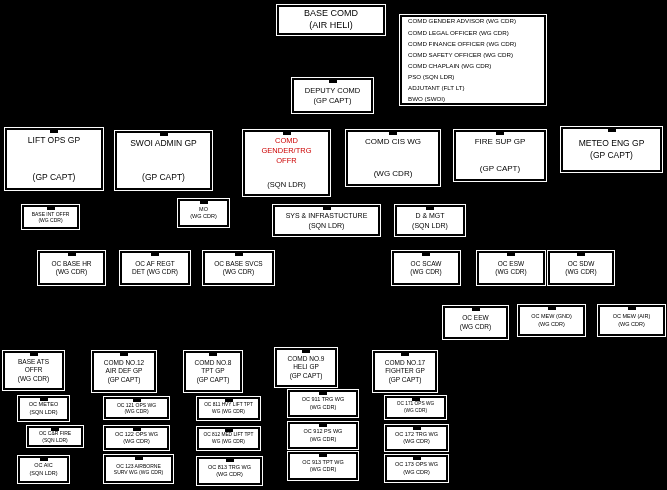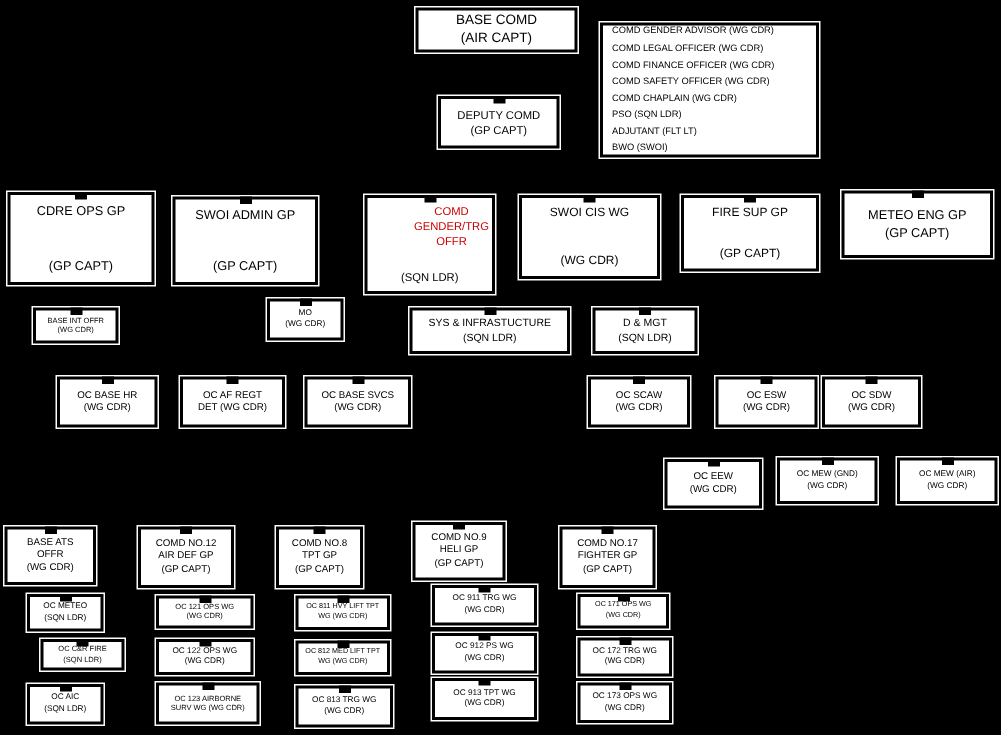--- a/index.html
+++ b/index.html
@@ -30,60 +30,60 @@
   .grp{display:flex;flex-direction:column;align-items:center;line-height:1.3;}
   .red{color:#cc0000;}
   .staff-line{line-height:1.8;}
   .ln{width:100%;}
 </style>
 </head>
 <body>
 
 <div class="box" style="left:277px;top:5px;width:108px;height:30px;font-size:9px;">
   <div class="ln">BASE COMD</div>
-  <div class="ln">(AIR CAPT)</div>
+  <div class="ln">(AIR HELI)</div>
 </div>
 
 <div class="box left" style="left:400px;top:15px;width:146px;height:90px;font-size:6.2px;">
   <div class="ln staff-line">COMD GENDER ADVISOR (WG CDR)</div>
   <div class="ln staff-line">COMD LEGAL OFFICER (WG CDR)</div>
   <div class="ln staff-line">COMD FINANCE OFFICER (WG CDR)</div>
   <div class="ln staff-line">COMD SAFETY OFFICER (WG CDR)</div>
   <div class="ln staff-line">COMD CHAPLAIN (WG CDR)</div>
   <div class="ln staff-line">PSO (SQN LDR)</div>
   <div class="ln staff-line">ADJUTANT (FLT LT)</div>
   <div class="ln staff-line">BWO (SWOI)</div>
 </div>
 
-<div class="box notch" style="left:292px;top:64px;width:81px;height:35px;font-size:7.5px;">
+<div class="box notch" style="left:292px;top:78px;width:81px;height:35px;font-size:7.5px;">
   <div class="ln">DEPUTY COMD</div>
   <div class="ln">(GP CAPT)</div>
 </div>
 
 <div class="box spread notch" style="left:5px;top:128px;width:98px;height:62px;font-size:8.5px;">
-  <div class="ln">CDRE OPS GP</div>
+  <div class="ln">LIFT OPS GP</div>
   <div class="ln">(GP CAPT)</div>
 </div>
 
 <div class="box spread notch" style="left:115px;top:131px;width:97px;height:59px;font-size:8.5px;">
   <div class="ln">SWOI ADMIN GP</div>
   <div class="ln">(GP CAPT)</div>
 </div>
 
-<div class="box spread notch" style="left:243px;top:130px;width:87px;height:66px;font-size:7.5px;padding:4px 2px;align-items:flex-end;">
+<div class="box spread notch" style="left:243px;top:130px;width:87px;height:66px;font-size:7.5px;padding:4px 2px;">
   <div class="grp">
     <div class="ln red">COMD</div>
     <div class="ln red">GENDER/TRG</div>
     <div class="ln red">OFFR</div>
   </div>
   <div class="ln">(SQN LDR)</div>
 </div>
 
 <div class="box spread notch" style="left:346px;top:130px;width:94px;height:56px;font-size:8px;">
-  <div class="ln">SWOI CIS WG</div>
+  <div class="ln">COMD CIS WG</div>
   <div class="ln">(WG CDR)</div>
 </div>
 
 <div class="box spread notch" style="left:454px;top:130px;width:92px;height:51px;font-size:8px;">
   <div class="ln">FIRE SUP GP</div>
   <div class="ln">(GP CAPT)</div>
 </div>
 
 <div class="box notch" style="left:561px;top:127px;width:101px;height:45px;font-size:8.5px;">
   <div class="ln">METEO ENG GP</div>

